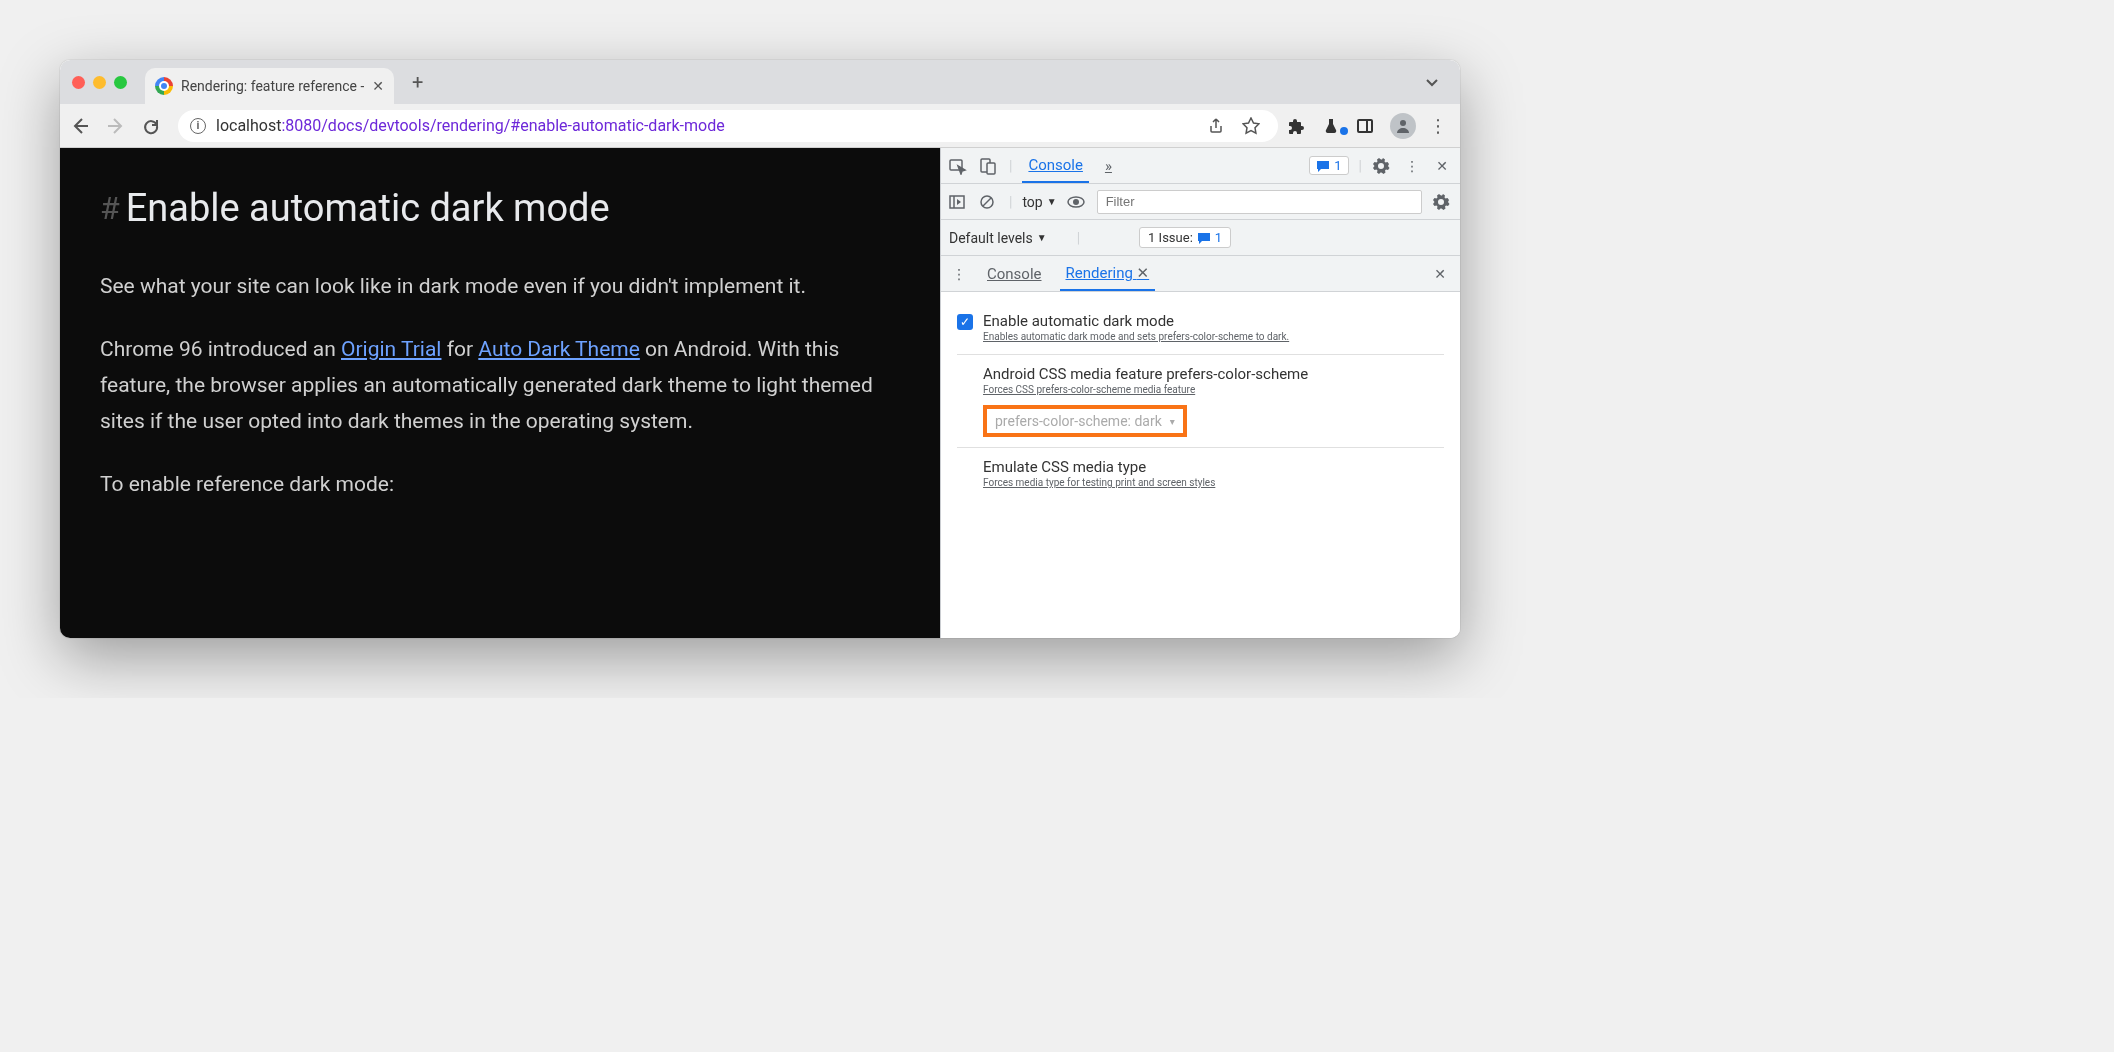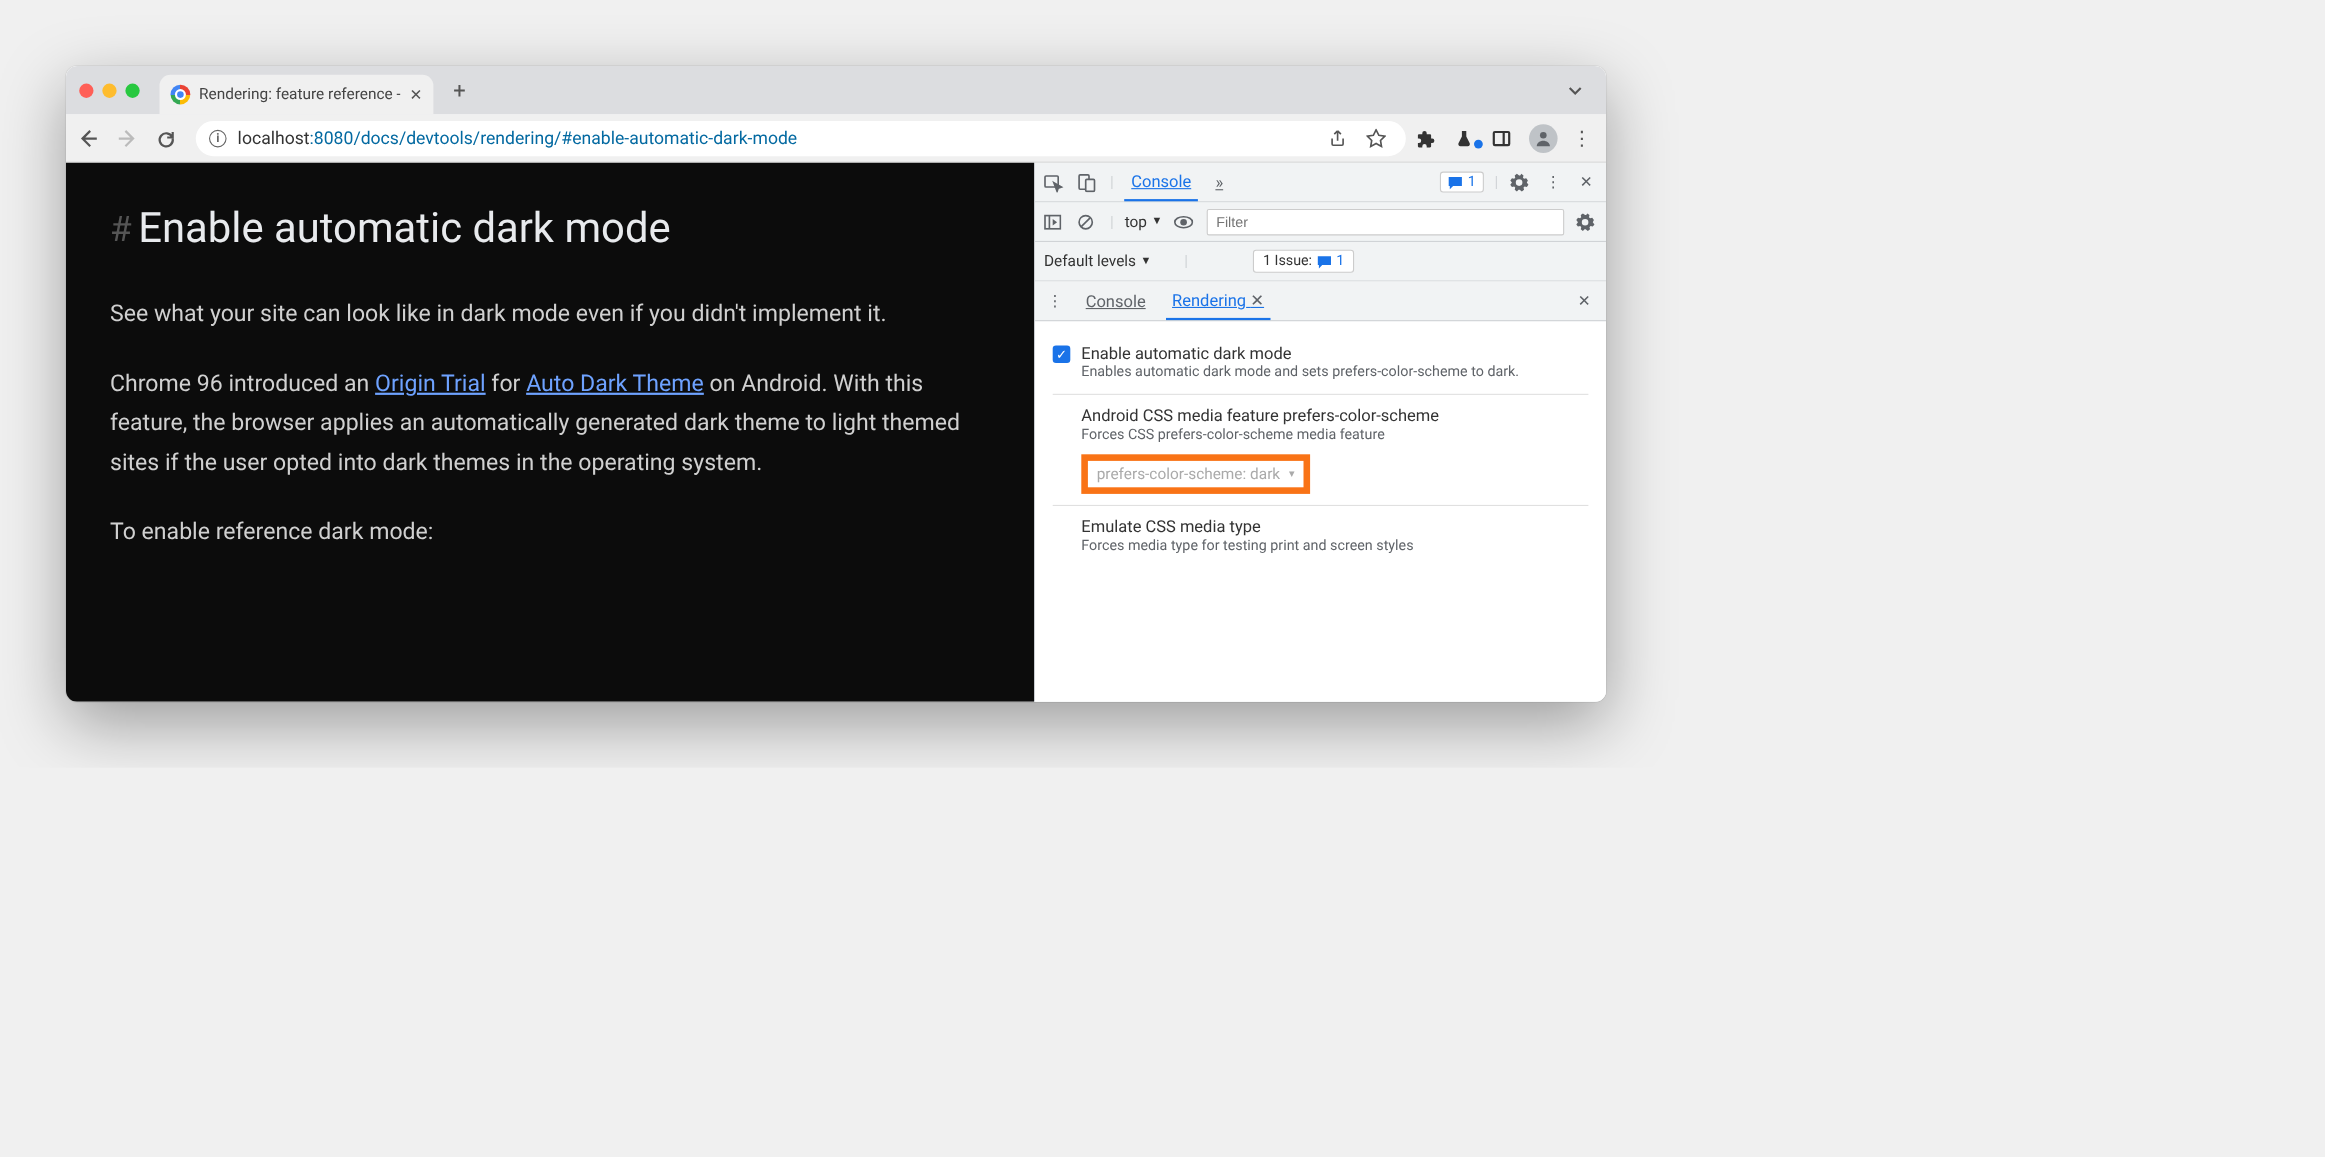--- a/index.html
+++ b/index.html
@@ -74,21 +74,21 @@
     align-items: center;
     height: 32px;
     background: #fff;
     border-radius: 16px;
     padding: 0 12px;
     gap: 10px;
     color: #333;
     font-size: 16px;
   }
   .addr .info { color: #666; border:1.5px solid #666; border-radius:50%; width:16px; height:16px; display:flex; align-items:center; justify-content:center; font-size:11px; font-weight:bold; }
-  .addr-text .dim { color: #0369a1; }
+  .addr-text .dim { color: #6d28d9; }
   .tool-icon { width: 24px; text-align: center; color: #555; font-size: 18px; }
   .chrome-labs { position: relative; }
   .chrome-labs::after { content:""; position:absolute; bottom:0; right:-2px; width:8px; height:8px; background:#1a73e8; border-radius:50%; }
   .avatar { width: 26px; height: 26px; border-radius: 50%; background: #bfc3c7; display:flex; align-items:center; justify-content:center; color:#5f6368; }
 
   
   .content {
     display: flex;
     height: 490px;
   }
@@ -146,22 +146,22 @@
     border-bottom: 1px solid #d0d3d6;
     background: #f1f3f4;
   }
   .drawer-close { margin-left: auto; color:#5f6368; padding:0 6px; }
   .panel { padding: 10px 16px; }
   .section { padding: 10px 0; border-bottom: 1px solid #e0e0e0; display:flex; gap:10px; }
   .section:last-child { border-bottom:none; }
   .cb { width:16px; height:16px; background:#1a73e8; border-radius:3px; color:#fff; display:flex; align-items:center; justify-content:center; font-size:12px; margin-top:2px; flex-shrink:0; }
   .section-body { flex:1; }
   .section-title { color:#333; font-size:15px; }
-  .section-desc { color:#5f6368; font-size:13px; line-height:1.4; }
-  .dd { margin-top:8px; border:6px solid #f97316; background:#fff; color:#aaa; padding:4px 8px; font-size:14px; display:inline-flex; align-items:center; gap:8px; }
+  .section-desc { color:#5f6368; font-size:10px; line-height:1.4;text-decoration:underline; }
+  .dd { margin-top:8px; border:4px solid #f97316; background:#fff; color:#aaa; padding:4px 8px; font-size:14px; display:inline-flex; align-items:center; gap:8px; }
   svg { display:block; }
 </style>
 </head>
 <body>
 
 <div class="window">
 
   <div class="titlebar">
     <div class="traffic">
       <div class="dot red"></div>

